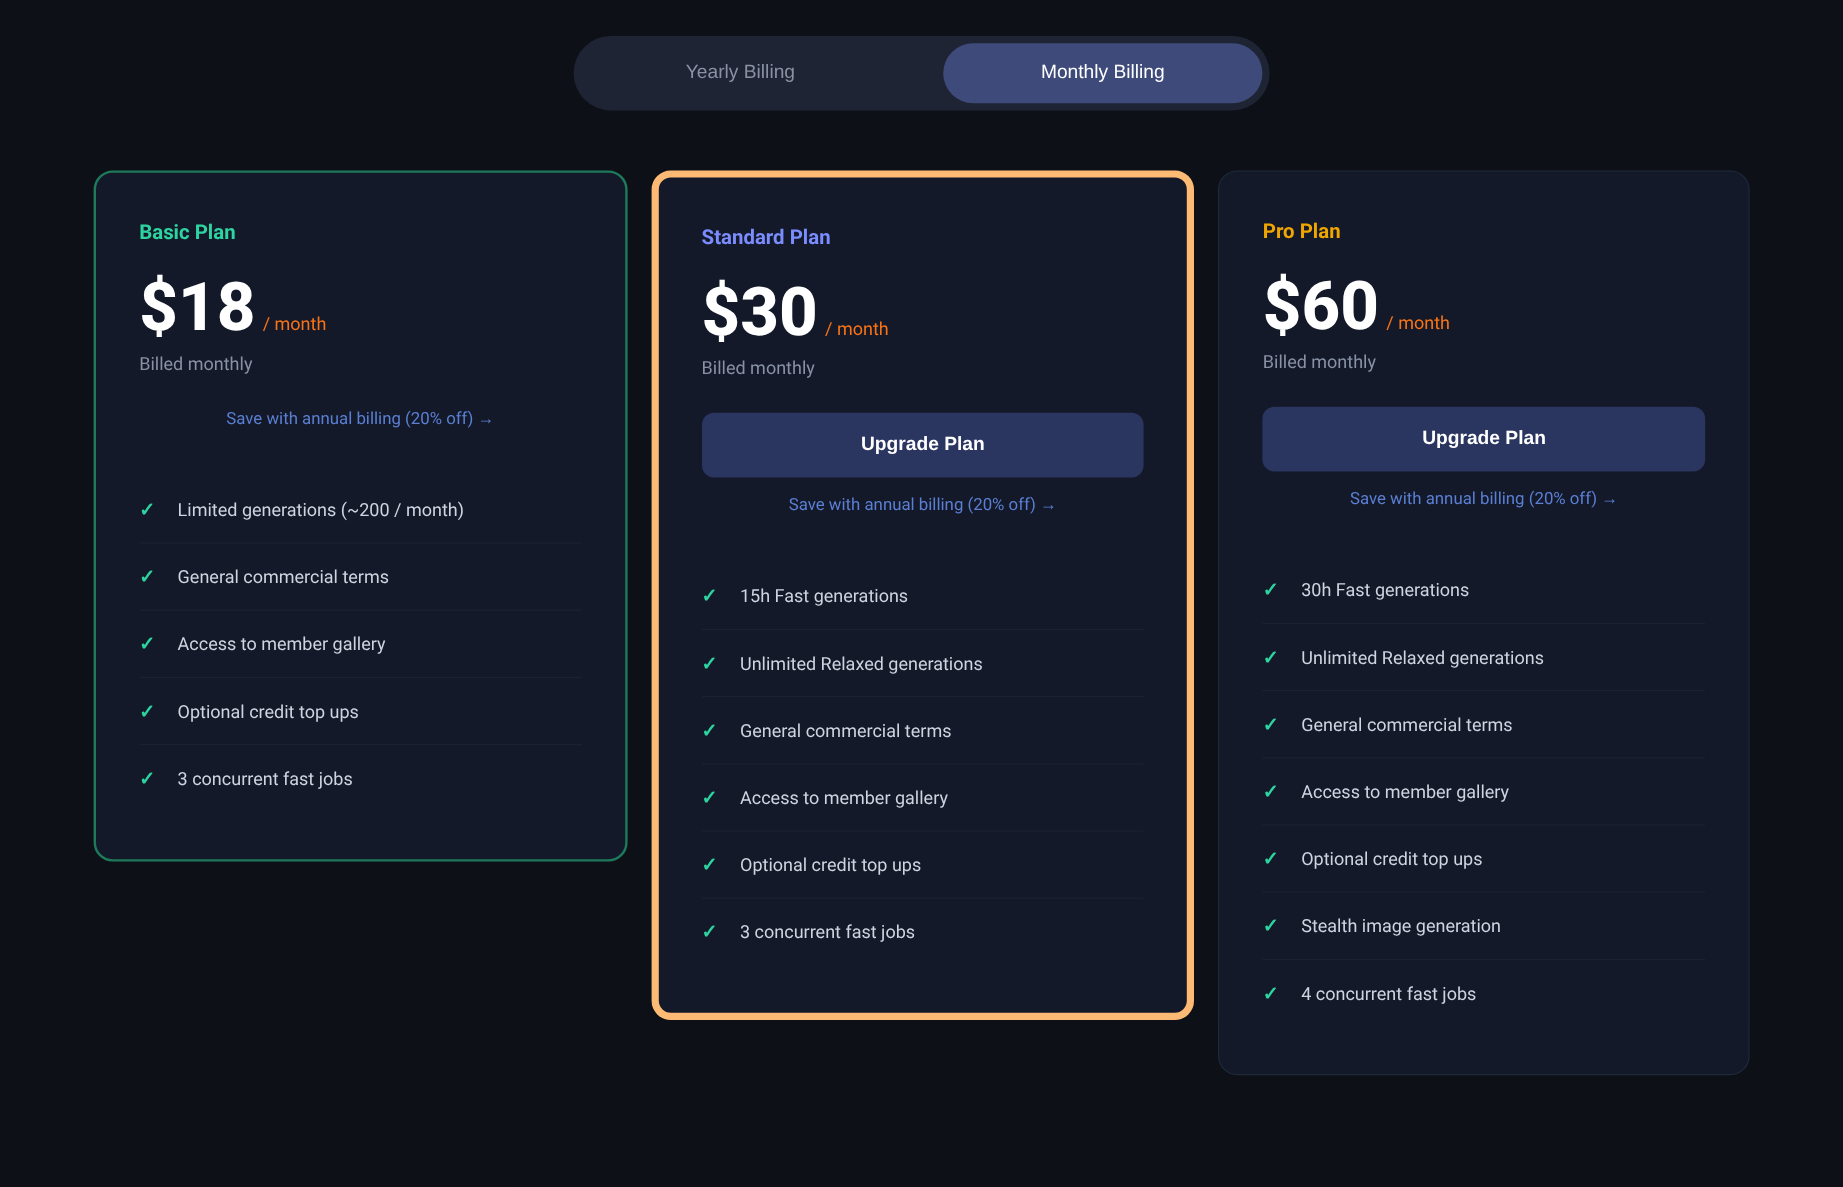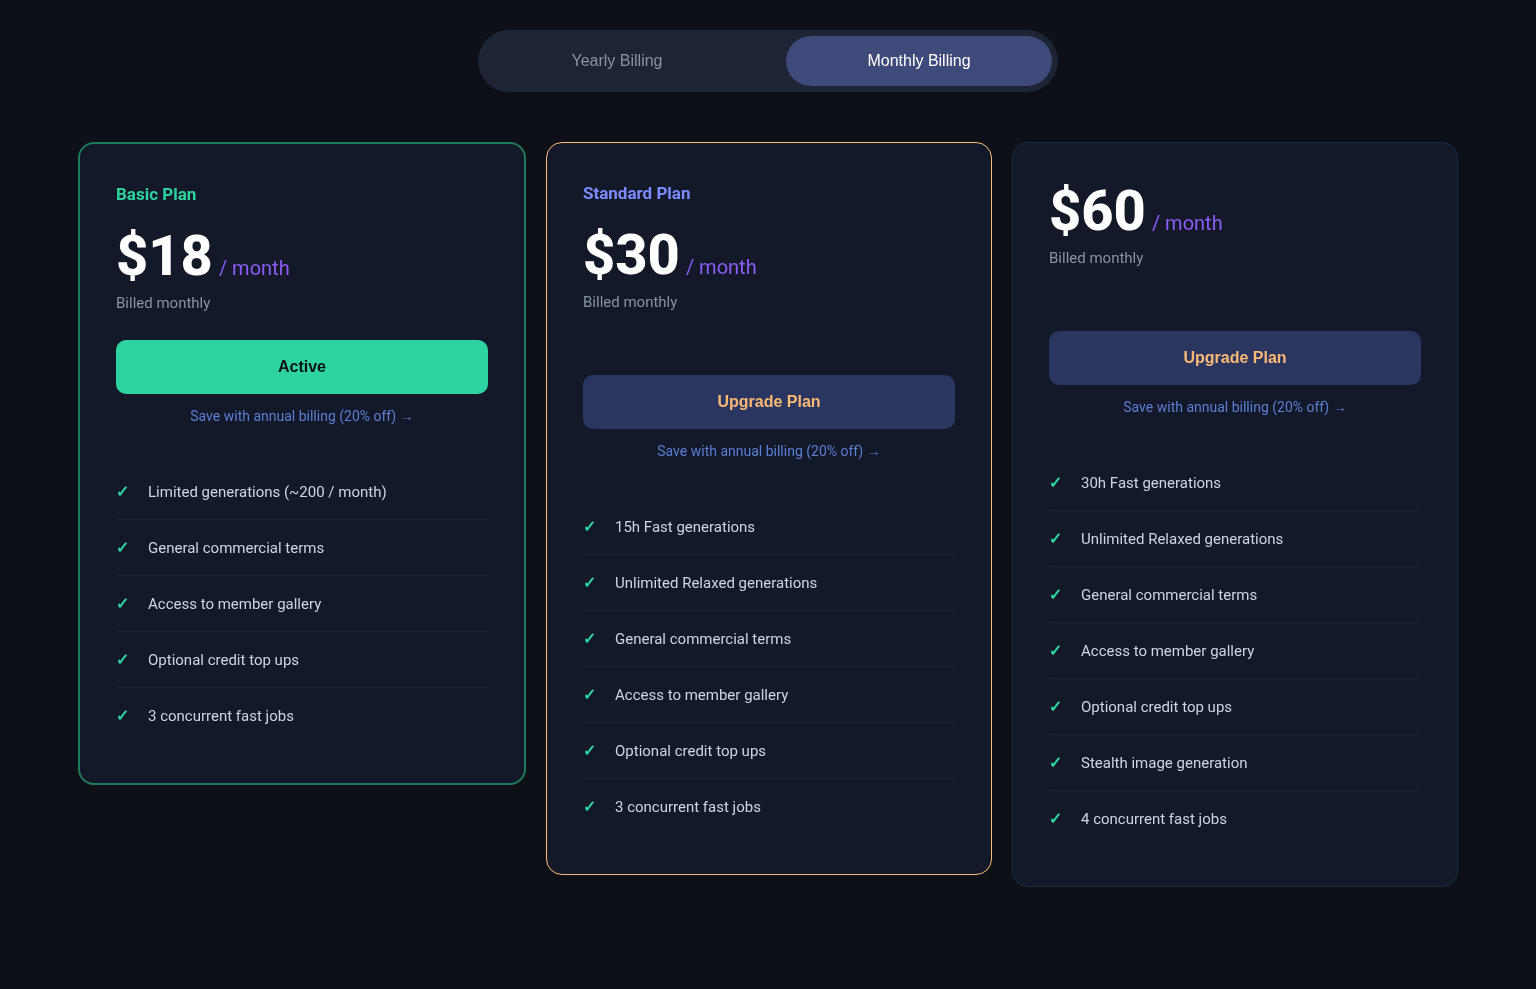--- a/index.html
+++ b/index.html
@@ -61,21 +61,21 @@
       border-radius: 16px;
       padding: 40px 36px;
       position: relative;
     }
 
     .plan-card.basic {
       border: 2px solid #1e7a5a;
     }
 
     .plan-card.standard {
-      border: 1px solid #fdba74;
+      border: 6px solid #fdba74;
     }
 
     .plan-card.pro {
       border: 1px solid #1e2a3a;
     }
 
     .plan-name {
       font-size: 17px;
       font-weight: 700;
       margin-bottom: 24px;
@@ -93,22 +93,22 @@
     }
 
     .price-amount {
       font-size: 56px;
       font-weight: 800;
       color: #ffffff;
       line-height: 1;
     }
 
     .price-period {
-      font-size: 20px;
-      color: #8b5cf6;
+      font-size: 15px;
+      color: #f97316;
     }
 
     .billed-text {
       font-size: 15px;
       color: #8892a4;
       margin-bottom: 28px;
     }
 
     .action-button {
       width: 100%;
@@ -121,22 +121,21 @@
       margin-bottom: 14px;
     }
 
     .active-button {
       background: #2dd4a0;
       color: #0d1117;
     }
 
     .upgrade-button {
       background: #2a3560;
-      color: #fdba74;
-      margin-top: 36px;
+      color: #ffffff;
     }
 
     .save-link {
       display: block;
       text-align: center;
       color: #5b7fd4;
       font-size: 14px;
       text-decoration: none;
       margin-bottom: 40px;
       cursor: pointer;
@@ -180,21 +179,20 @@
 </div>
 
 <div class="plans-container" id="plans-container">
 <div class="plan-card basic">
       <div class="plan-name basic">Basic Plan</div>
       <div class="price-row">
         <span class="price-amount">$18</span>
         <span class="price-period">/ month</span>
       </div>
       <div class="billed-text">Billed monthly</div>
-      <button class="action-button active-button">Active</button>
       <a class="save-link">Save with annual billing (20% off) →</a>
       <ul class="features-list">
 
       <li class="feature-item">
         <span class="check-icon">✓</span>
         <span>Limited generations (~200 / month)</span>
       </li>
 
       <li class="feature-item">
         <span class="check-icon">✓</span>
@@ -255,20 +253,21 @@
       </li>
 
       <li class="feature-item">
         <span class="check-icon">✓</span>
         <span>3 concurrent fast jobs</span>
       </li>
 
       </ul>
     </div>
     <div class="plan-card pro">
+      <div class="plan-name pro">Pro Plan</div>
       <div class="price-row">
         <span class="price-amount">$60</span>
         <span class="price-period">/ month</span>
       </div>
       <div class="billed-text">Billed monthly</div>
       <button class="action-button upgrade-button">Upgrade Plan</button>
       <a class="save-link">Save with annual billing (20% off) →</a>
       <ul class="features-list">
 
       <li class="feature-item">

